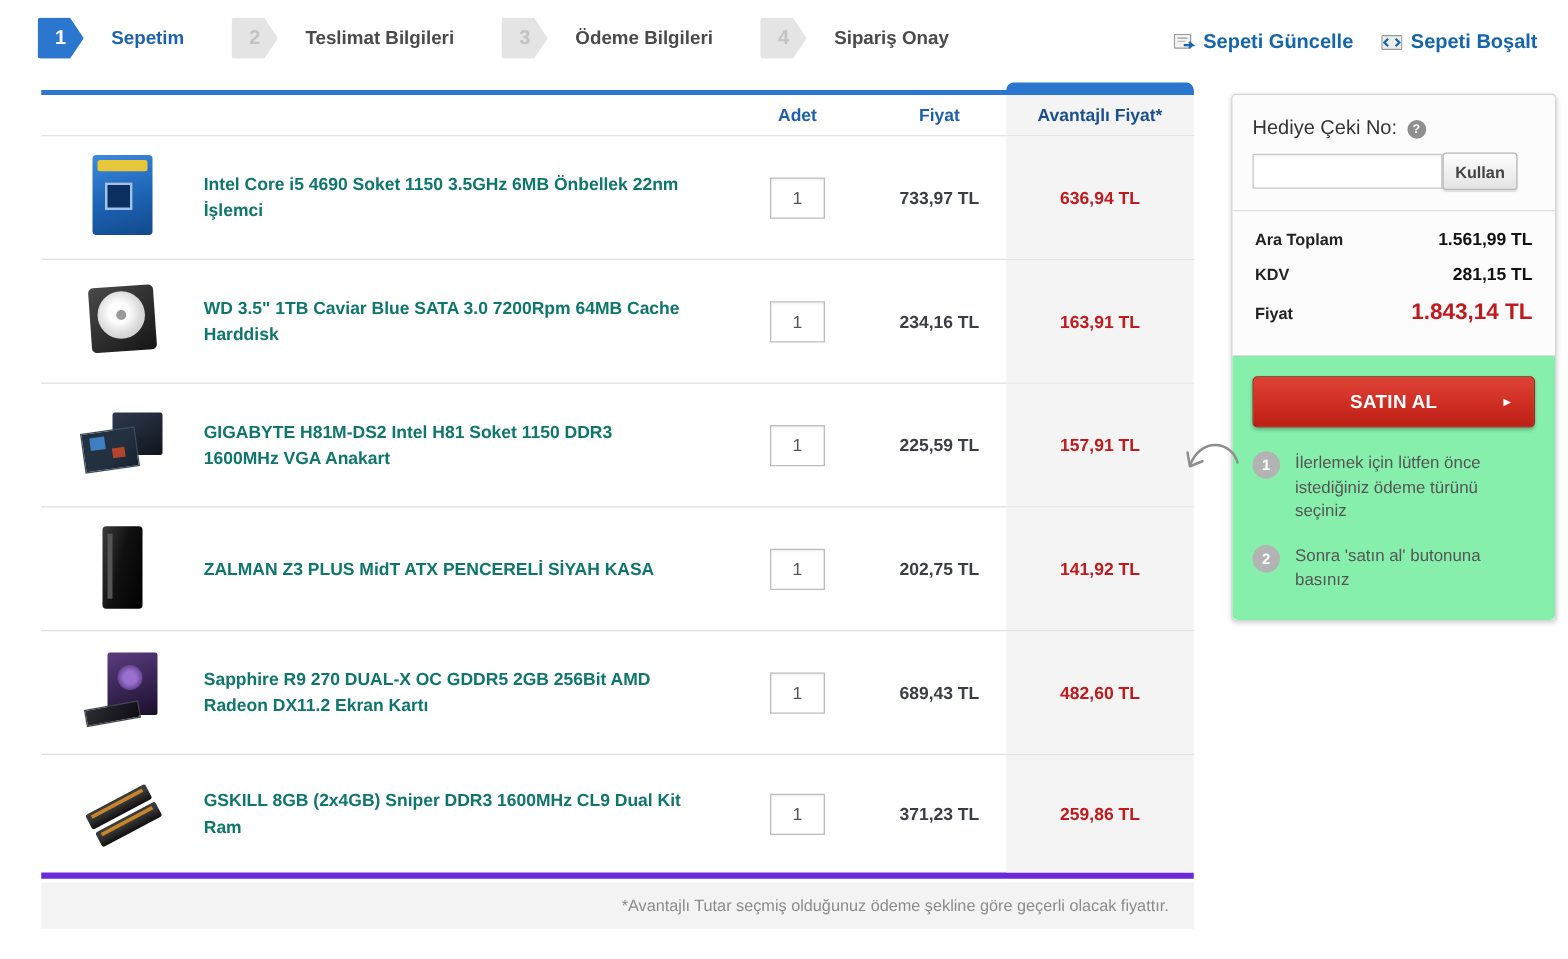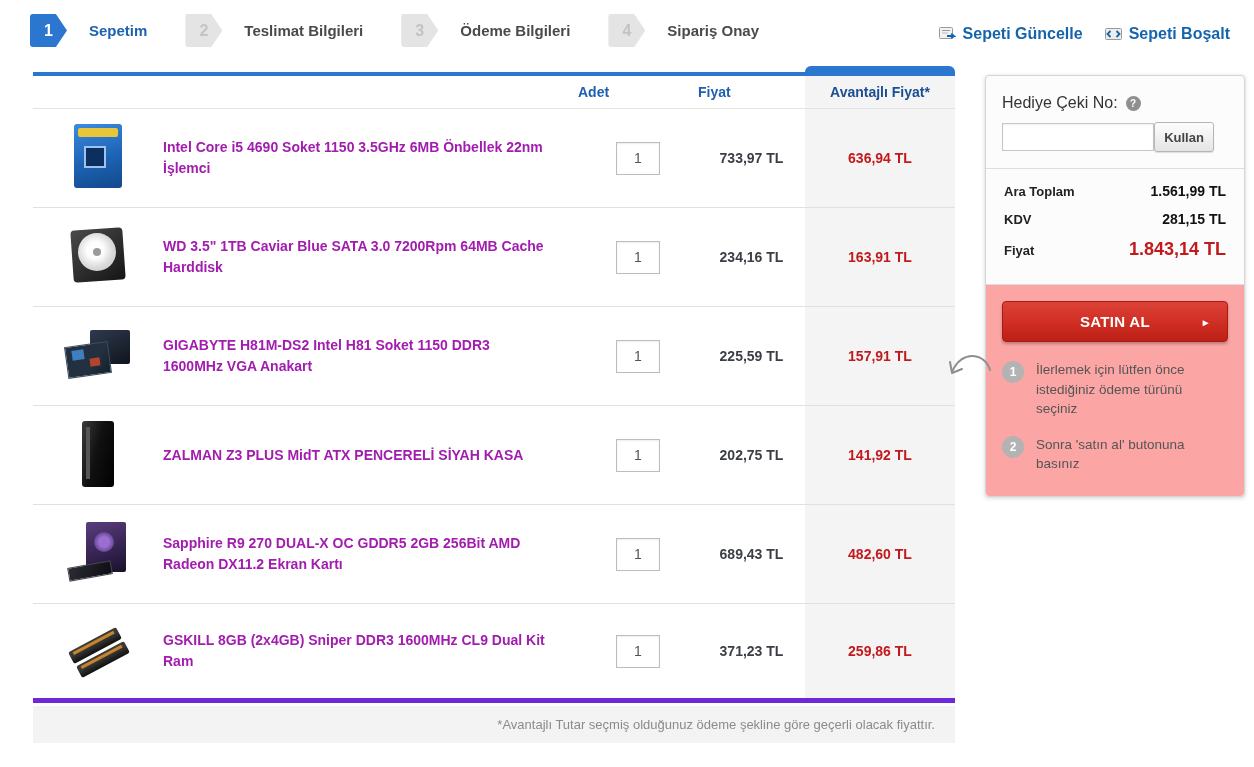--- a/index.html
+++ b/index.html
@@ -23,26 +23,26 @@
   .cart-action { display:flex; align-items:center; gap:7px; color:#1565ad; font-size:16px;
     font-weight:bold; cursor:pointer; text-decoration:none; }
 
   
   .cart-table { position:absolute; left:33px; top:72px; width:922px; }
   .table-topbar { height:4px; background:#2b77d0; }
   .adv-cap { position:absolute; left:772px; top:-6px; width:150px; height:10px;
     background:#2b77d0; border-radius:6px 6px 0 0; }
   .t-grid { display:grid; grid-template-columns:130px 415px 120px 107px 150px; align-items:center; }
   .t-head { height:33px; border-bottom:1px solid #e3e3e3; }
-  .t-head .h { font-size:14px; font-weight:bold; color:#1d5fb0; text-align:left; align-self:center; }
+  .t-head .h { font-size:14px; font-weight:bold; color:#1d5fb0; text-align:center; align-self:center; }
   .t-head .h-adv { color:#1b4e92; }
   .cell-adv-bg { background:#f4f4f4; height:100%; display:flex; align-items:center; justify-content:center; }
   .t-row { height:99px; border-bottom:1px solid #e0e0e0; }
   .t-row:last-child { border-bottom:5px solid #6d28d9; }
-  .prod-name { font-size:14px; font-weight:bold; color:#a21caf; line-height:1.5;
+  .prod-name { font-size:14px; font-weight:bold; color:#0f766e; line-height:1.5;
     padding-right:30px; cursor:pointer; }
   .qty-wrap { display:flex; justify-content:center; }
   .qty-input { width:44px; height:33px; text-align:center; font-size:14px; color:#555;
     border:1px solid #bcbcbc; background:#fff; box-shadow:inset 0 1px 2px rgba(0,0,0,.07);
     font-family:inherit; }
   .price { font-size:14px; font-weight:bold; color:#3b3e45; text-align:center; }
   .adv-price { font-size:14px; font-weight:bold; color:#c2191d; }
   .table-footnote { margin-top:3px; height:37px; background:#f3f3f3; display:flex;
     align-items:center; justify-content:flex-end; padding-right:20px;
     font-size:13px; color:#8b8b8b; }
@@ -96,21 +96,21 @@
     box-shadow:inset 0 1px 2px rgba(0,0,0,.06); font-family:inherit; padding:0 6px; font-size:13px; }
   .use-btn { width:60px; height:30px; border:1px solid #b5b5b5; border-radius:3px;
     background:linear-gradient(180deg,#fdfdfd,#e4e4e4); font-weight:bold; font-size:13px;
     color:#444; cursor:pointer; box-shadow:0 1px 1px rgba(0,0,0,.12); font-family:inherit; }
   .side-divider { border-top:1px solid #ddd; margin:16px -16px 0; }
   .totals { padding:14px 2px 6px; }
   .total-row { display:flex; justify-content:space-between; align-items:baseline; margin:0 0 12px; }
   .total-label { font-size:13px; font-weight:bold; color:#222; }
   .total-value { font-size:14px; font-weight:bold; color:#111; }
   .total-row.grand .total-value { color:#c2191d; font-size:18px; }
-  .side-bottom { margin:6px -16px 0; background:#fca5a5; border-top:1px solid #ddd;
+  .side-bottom { margin:6px -16px 0; background:#86efac; border-top:1px solid #ddd;
     border-radius:0 0 4px 4px; padding:16px 16px 22px; }
   .buy-btn { position:relative; width:100%; height:41px; border:1px solid #a81a12; border-radius:4px;
     background:linear-gradient(180deg,#dd4237 0%,#cf2d22 55%,#bb2016 100%);
     color:#fff; font-weight:bold; font-size:15px; letter-spacing:.3px; cursor:pointer;
     box-shadow:0 2px 3px rgba(0,0,0,.25); font-family:inherit; }
   .buy-btn::after { content:"►"; position:absolute; right:16px; top:50%; transform:translateY(-50%);
     font-size:10px; color:#fff; }
   .instructions { margin-top:18px; display:flex; flex-direction:column; gap:16px; }
   .instruction { display:flex; gap:12px; }
   .inst-num { flex:0 0 22px; width:22px; height:22px; border-radius:50%; background:#b3b3b3;

